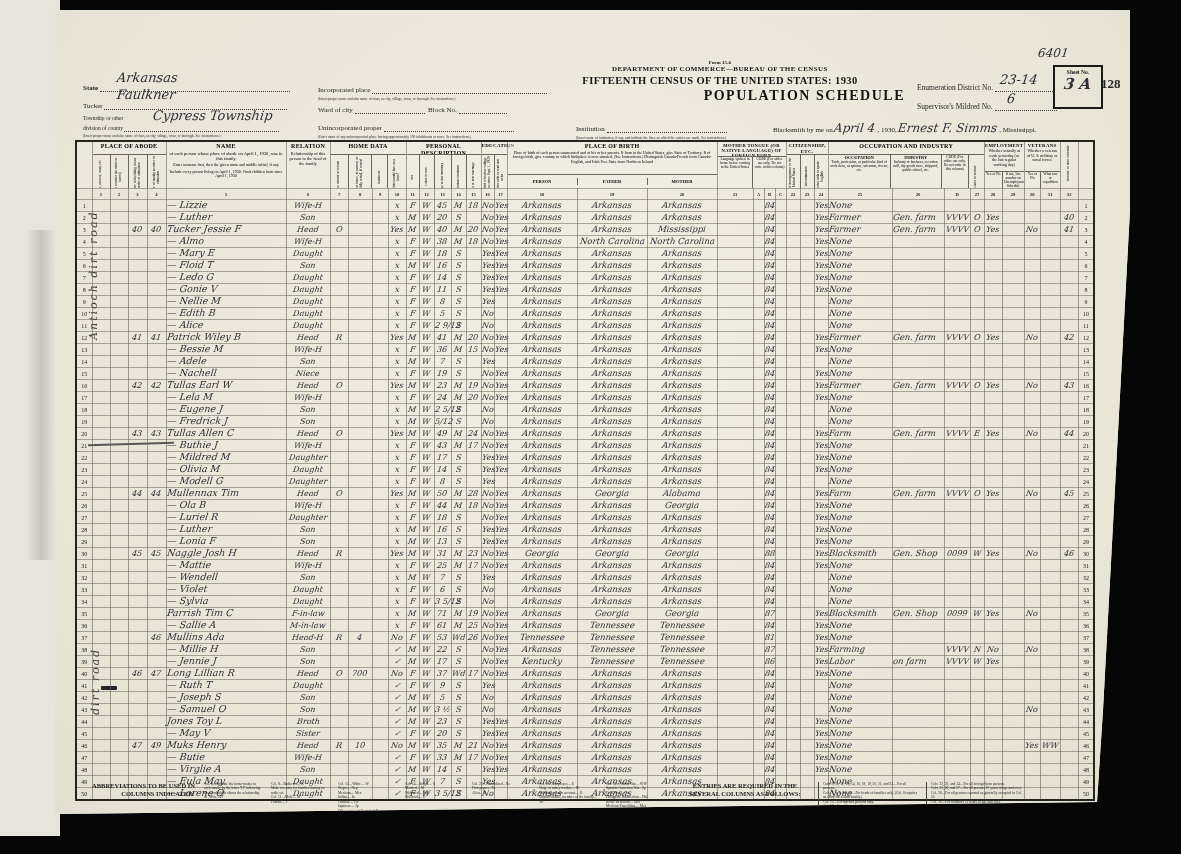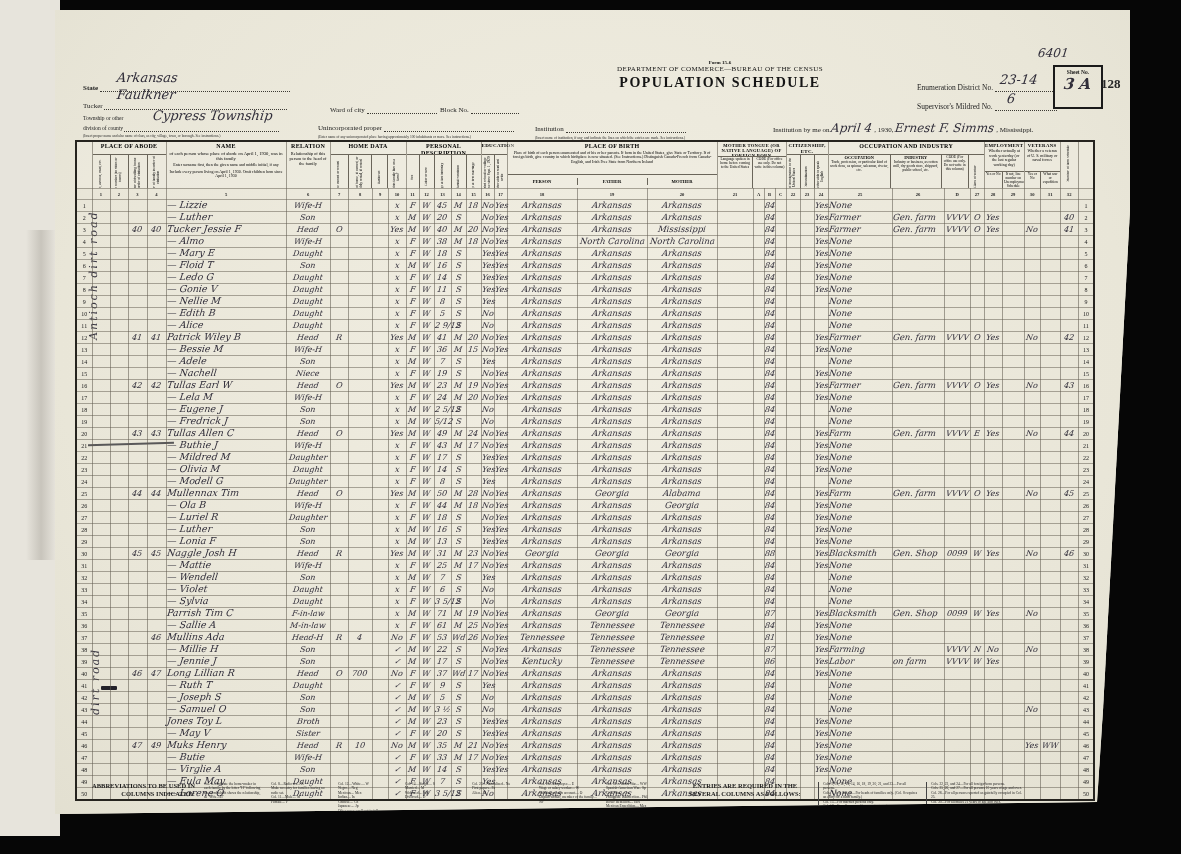--- a/index.html
+++ b/index.html
@@ -16,23 +16,23 @@
   .pr{font-family:"Liberation Serif",serif;color:#1c1c1c;}
   .hw{font-family:"DejaVu Serif",serif;font-style:italic;display:inline-block;
     transform:skewX(-7deg);color:#312e3a;}
   
   .fh{position:absolute;font-size:7px;color:#1c1c1c;white-space:nowrap;}
   .lead{display:inline-block;border-bottom:1px dotted #3c3a34;height:9px;vertical-align:bottom;}
   .cap{font-size:3.6px;color:#2a2a2a;}
   .hv{position:absolute;font-size:13px;white-space:nowrap;}
   #titles{position:absolute;left:480px;top:50px;width:370px;text-align:center;color:#141414;}
   #form-no{font-size:5px;font-weight:bold;}
-  #dept-line{font-size:7px;font-weight:normal;letter-spacing:.4px;}
+  #dept-line{font-size:7px;font-weight:bold;letter-spacing:.4px;}
   #census-line{font-size:10.5px;font-weight:bold;margin-top:2px;letter-spacing:.4px;}
-  #sched-title{font-size:14px;font-weight:bold;letter-spacing:1.5px;margin-top:2px;}
+  #sched-title{font-size:14px;font-weight:bold;letter-spacing:1.5px;margin-top:2px;text-align:right;}
   #sheet-box{position:absolute;left:998px;top:55px;width:46px;height:40px;border:2px solid #1a1a1a;
     text-align:center;}
   #sheet-box .lbl{font-size:5.5px;font-weight:bold;margin-top:2px;}
   #sheet-val{font-size:15px;font-weight:bold;}
   #stamp{position:absolute;left:1046px;top:66px;font-size:13px;font-weight:bold;color:#262626;
     font-family:"Liberation Serif",serif;}
   #written-no{position:absolute;left:983px;top:36px;font-size:12px;}
   
   #sched{position:absolute;left:20px;top:130px;border-collapse:collapse;table-layout:fixed;
     width:1018px;border:2px solid #26241f;}
@@ -88,20 +88,21 @@
 
 <div id="stage">
   <div id="left-strip"></div>
   <div id="left-smudge"></div>
 
   <div id="paper">
 
     <div id="titles">
       <div id="form-no">Form 15-6</div>
       <div id="dept-line">DEPARTMENT OF COMMERCE—BUREAU OF THE CENSUS</div>
+      <div id="census-line">FIFTEENTH CENSUS OF THE UNITED STATES: 1930</div>
       <div id="sched-title">POPULATION SCHEDULE</div>
     </div>
 
     <div class="fh" style="left:28px;top:72px;font-weight:bold;">
       <span>State</span>
       <span class="lead" style="width:190px;"></span>
     </div>
     <div class="hv hw" style="left:62px;top:60px;">Arkansas</div>
 
     <div class="fh" style="left:28px;top:90px;">
@@ -111,32 +112,37 @@
     <div class="hv hw" style="left:62px;top:77px;">Faulkner</div>
 
     <div class="fh" style="left:28px;top:105px;font-size:5.5px;line-height:1.2;">
       <span>Township or other</span><br>
       <span>division of county</span>
       <span class="lead" style="width:155px;"></span><br>
       <span class="cap">(Insert proper name and also name of class, as city, village, town, or borough.  See instructions.)</span>
     </div>
     <div class="hv hw" style="left:98px;top:98px;">Cypress Township</div>
 
-    <div class="fh" style="left:263px;top:94px;margin-left:12px;">
+    <div class="fh" style="left:263px;top:74px;">
+      <span>Incorporated place</span>
+      <span class="lead" style="width:175px;"></span><br>
+      <span class="cap">(Insert proper name and also name of class, as city, village, town, or borough.  See instructions.)</span>
+    </div>
+    <div class="fh" style="left:263px;top:94px;">
       <span>Ward of city</span>
       <span class="lead" style="width:70px;"></span>
       &nbsp;<span>Block No.</span>
       <span class="lead" style="width:48px;"></span>
     </div>
     <div class="fh" style="left:263px;top:112px;">
       <span>Unincorporated proper</span>
       <span class="lead" style="width:130px;"></span><br>
       <span class="cap">(Enter name of any unincorporated place having approximately 100 inhabitants or more.  See instructions.)</span>
     </div>
-    <div class="fh" style="left:480px;top:113px;">
+    <div class="fh" style="left:521px;top:113px;">
       <span>Institution</span>
       <span class="lead" style="width:120px;"></span><br>
       <span class="cap">(Insert name of institution, if any, and indicate the lines on which the entries are made.  See instructions.)</span>
     </div>
 
     <div class="fh" style="left:862px;top:72px;font-size:7.5px;">
       <span>Enumeration District No.</span>
       <span class="lead" style="width:60px;"></span>
     </div>
     <div class="hv hw" style="left:945px;top:62px;">23-14</div>
@@ -148,21 +154,21 @@
     <div class="hv hw" style="left:952px;top:81px;">6</div>
 
     <div id="sheet-box">
       <div class="lbl pr">Sheet No.</div>
       <div id="sheet-val" class="hw">3 A</div>
     </div>
     <div id="stamp">128</div>
     <div id="written-no" class="hw">6401</div>
 
     <div class="fh" style="left:718px;top:111px;">
-      <span>Institution by me on</span>
+      <span>Blacksmith by me on</span>
       <span class="hw" style="font-size:12px;">April 4</span>
       <span>, 1930,</span>
       <span class="hw" style="font-size:12px;">Ernest F. Simms</span>
       <span>, Mississippi.</span>
     </div>
 
     <div class="road-note" style="left:32px;top:190px;height:140px;">Antioch dirt road</div>
     <div class="road-note" style="left:34px;top:600px;height:105px;">dirt road</div>
     <div id="pencil-line"></div>
     <div id="pencil-blob"></div>

